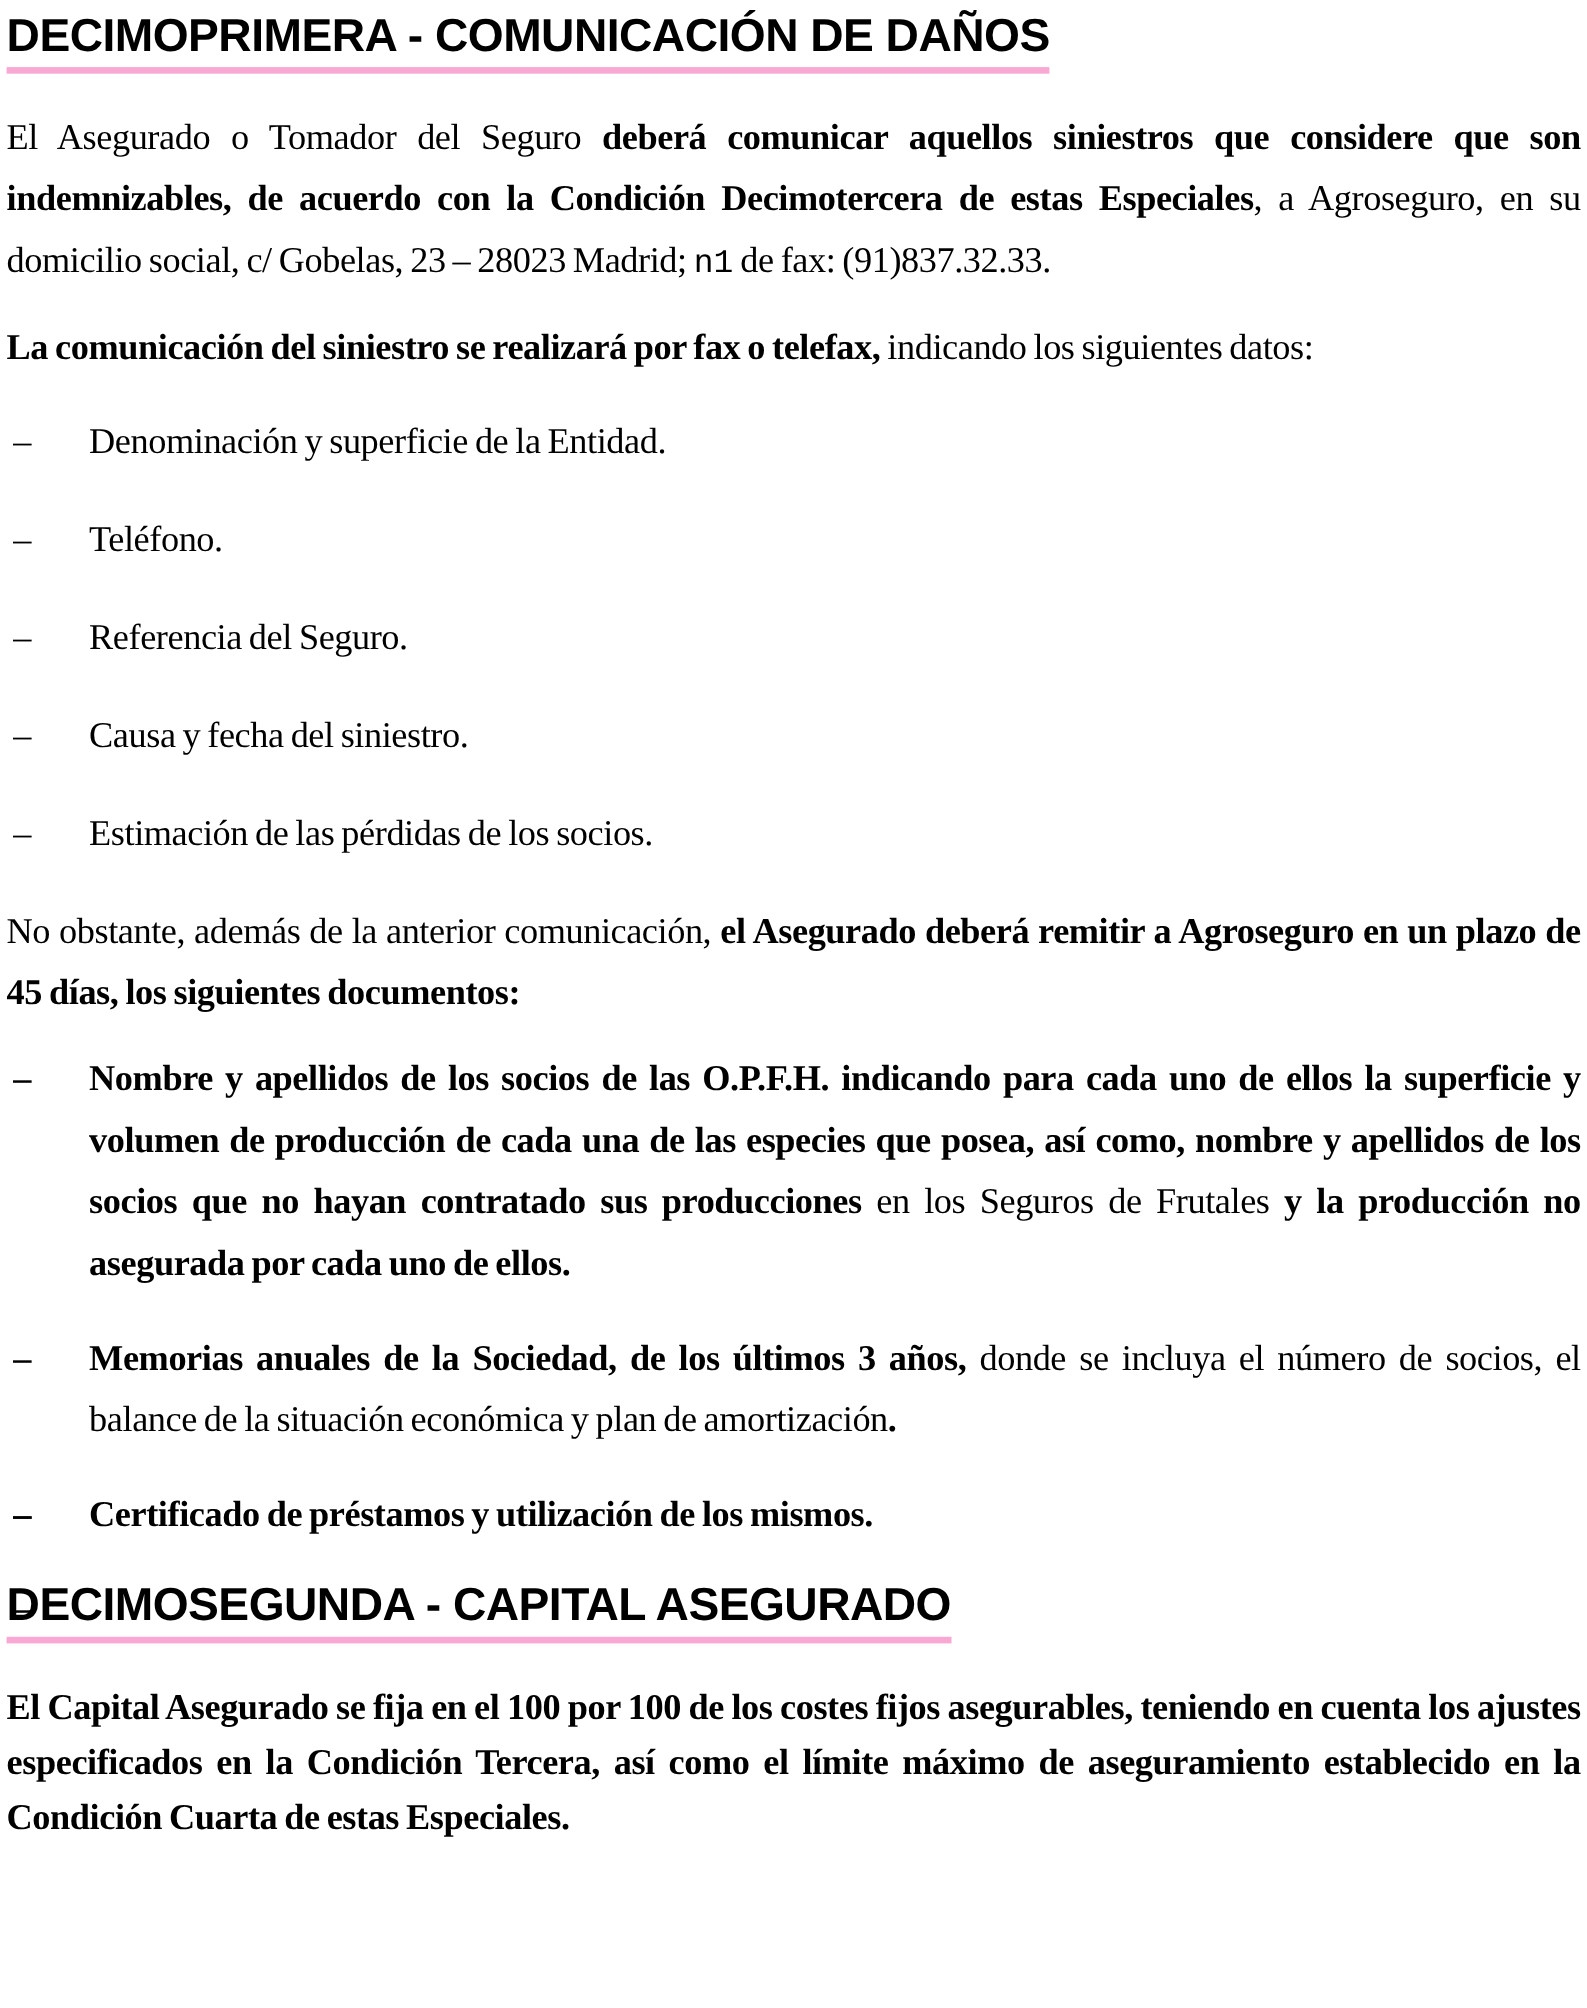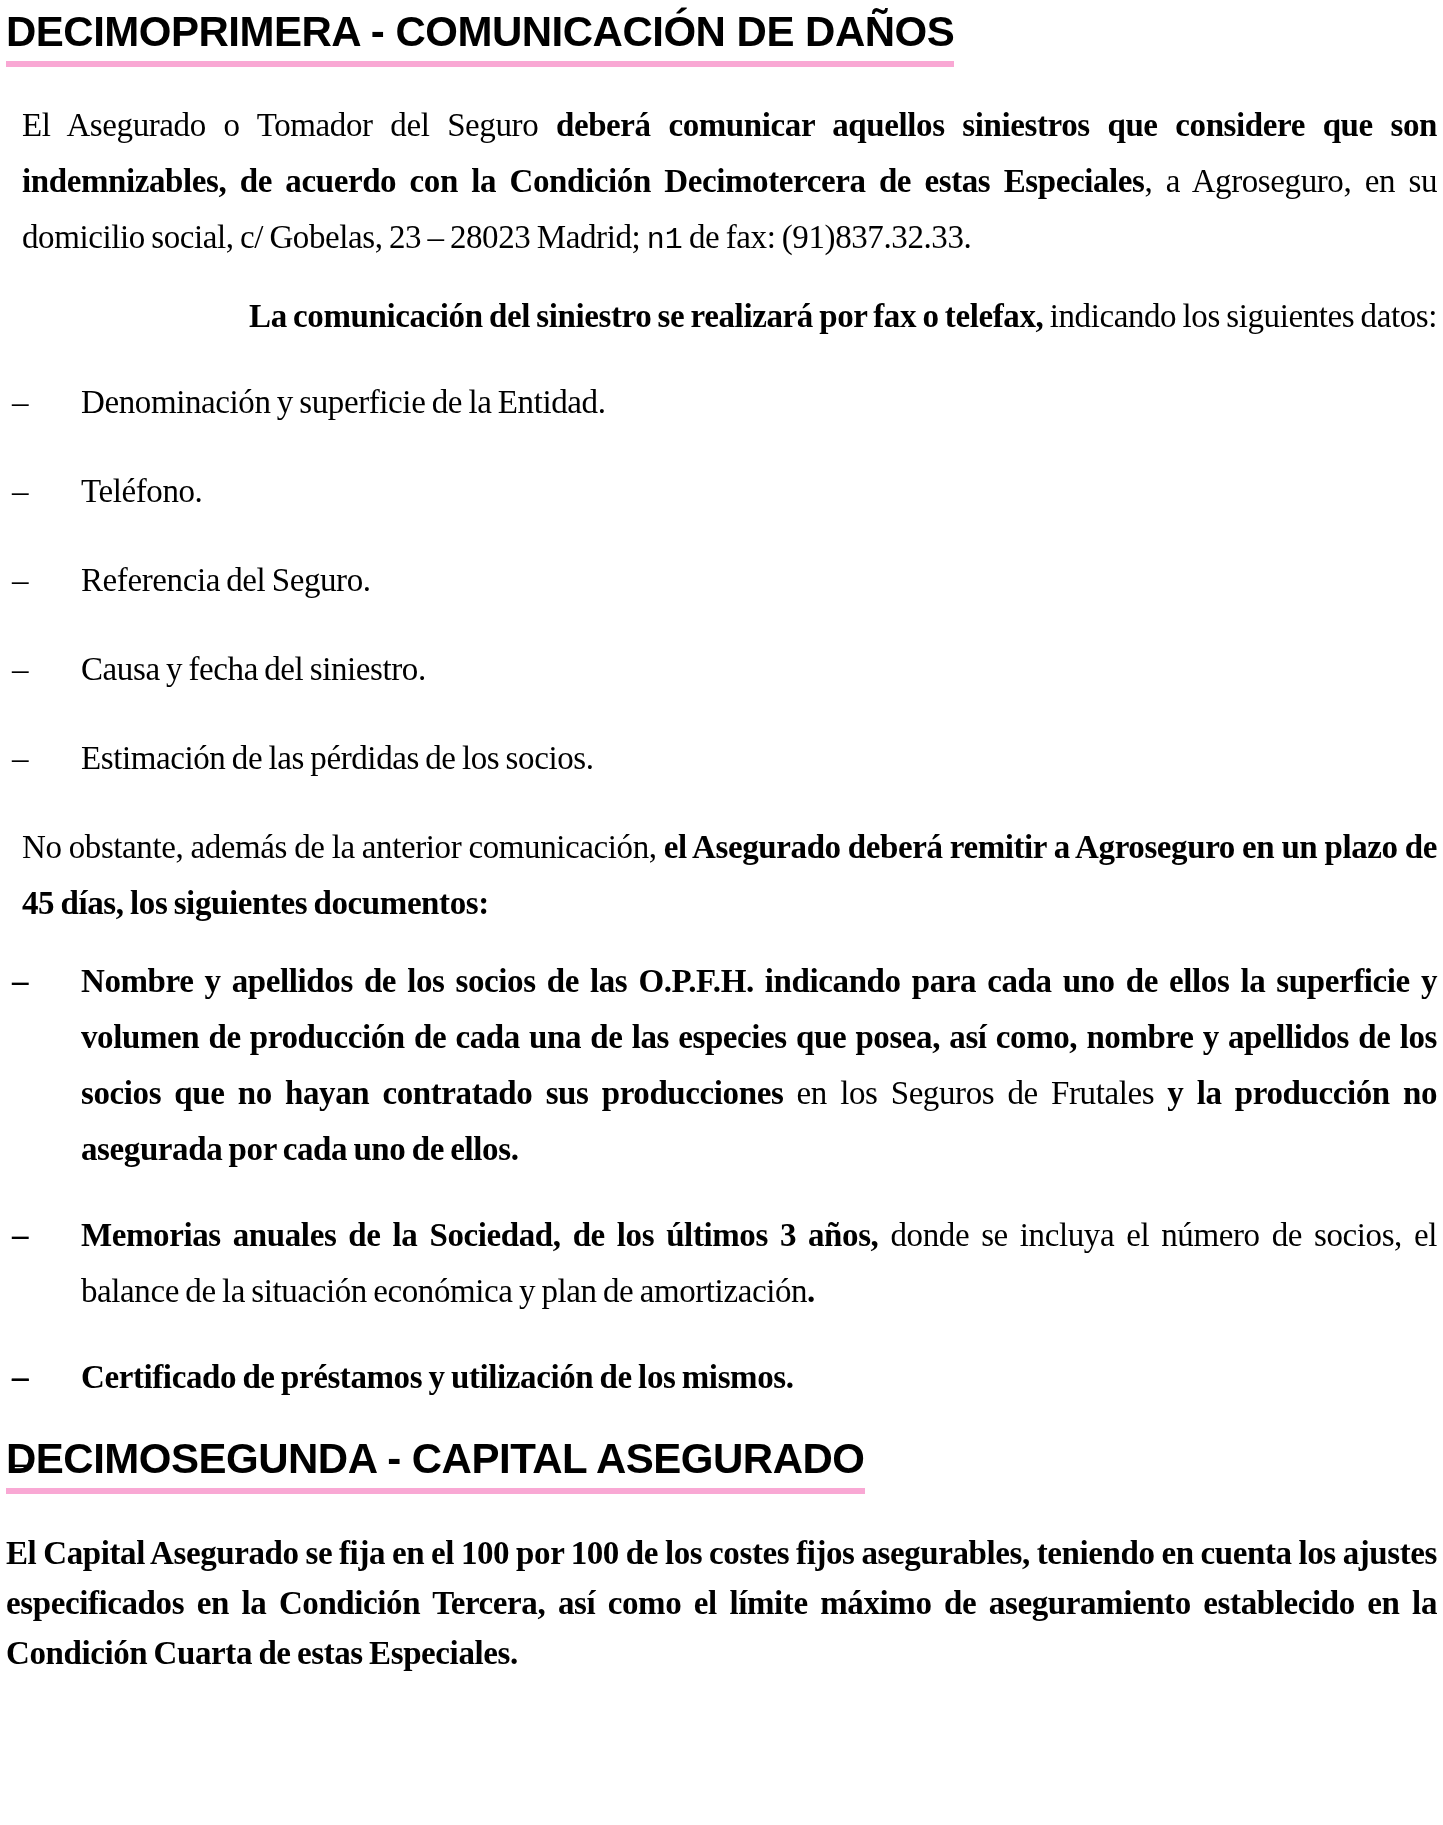--- a/index.html
+++ b/index.html
@@ -29,25 +29,25 @@
     word-spacing: 0;
     margin: 0 0 30px 0;
   }
   .doc-heading .heading-underline {
     display: inline-block;
     border-bottom: 6px solid #f9a8d4;
     padding-bottom: 5px;
   }
   .heading-capital { margin-top: 24px; margin-bottom: 34px; }
   .para {
-    margin: 0 0 20px 16px;
+    margin: 0 0 20px 0;
     text-align: justify;
   }
   .para-fax {
-    text-align: right;
+    text-align: left;
     white-space: nowrap;
     margin-bottom: 30px;
   }
   .para-docs { margin-top: 0; margin-bottom: 22px; }
   .para-capital {
     margin: 0;
     line-height: 50px;
     text-align: justify;
   }
   .dash-list {

